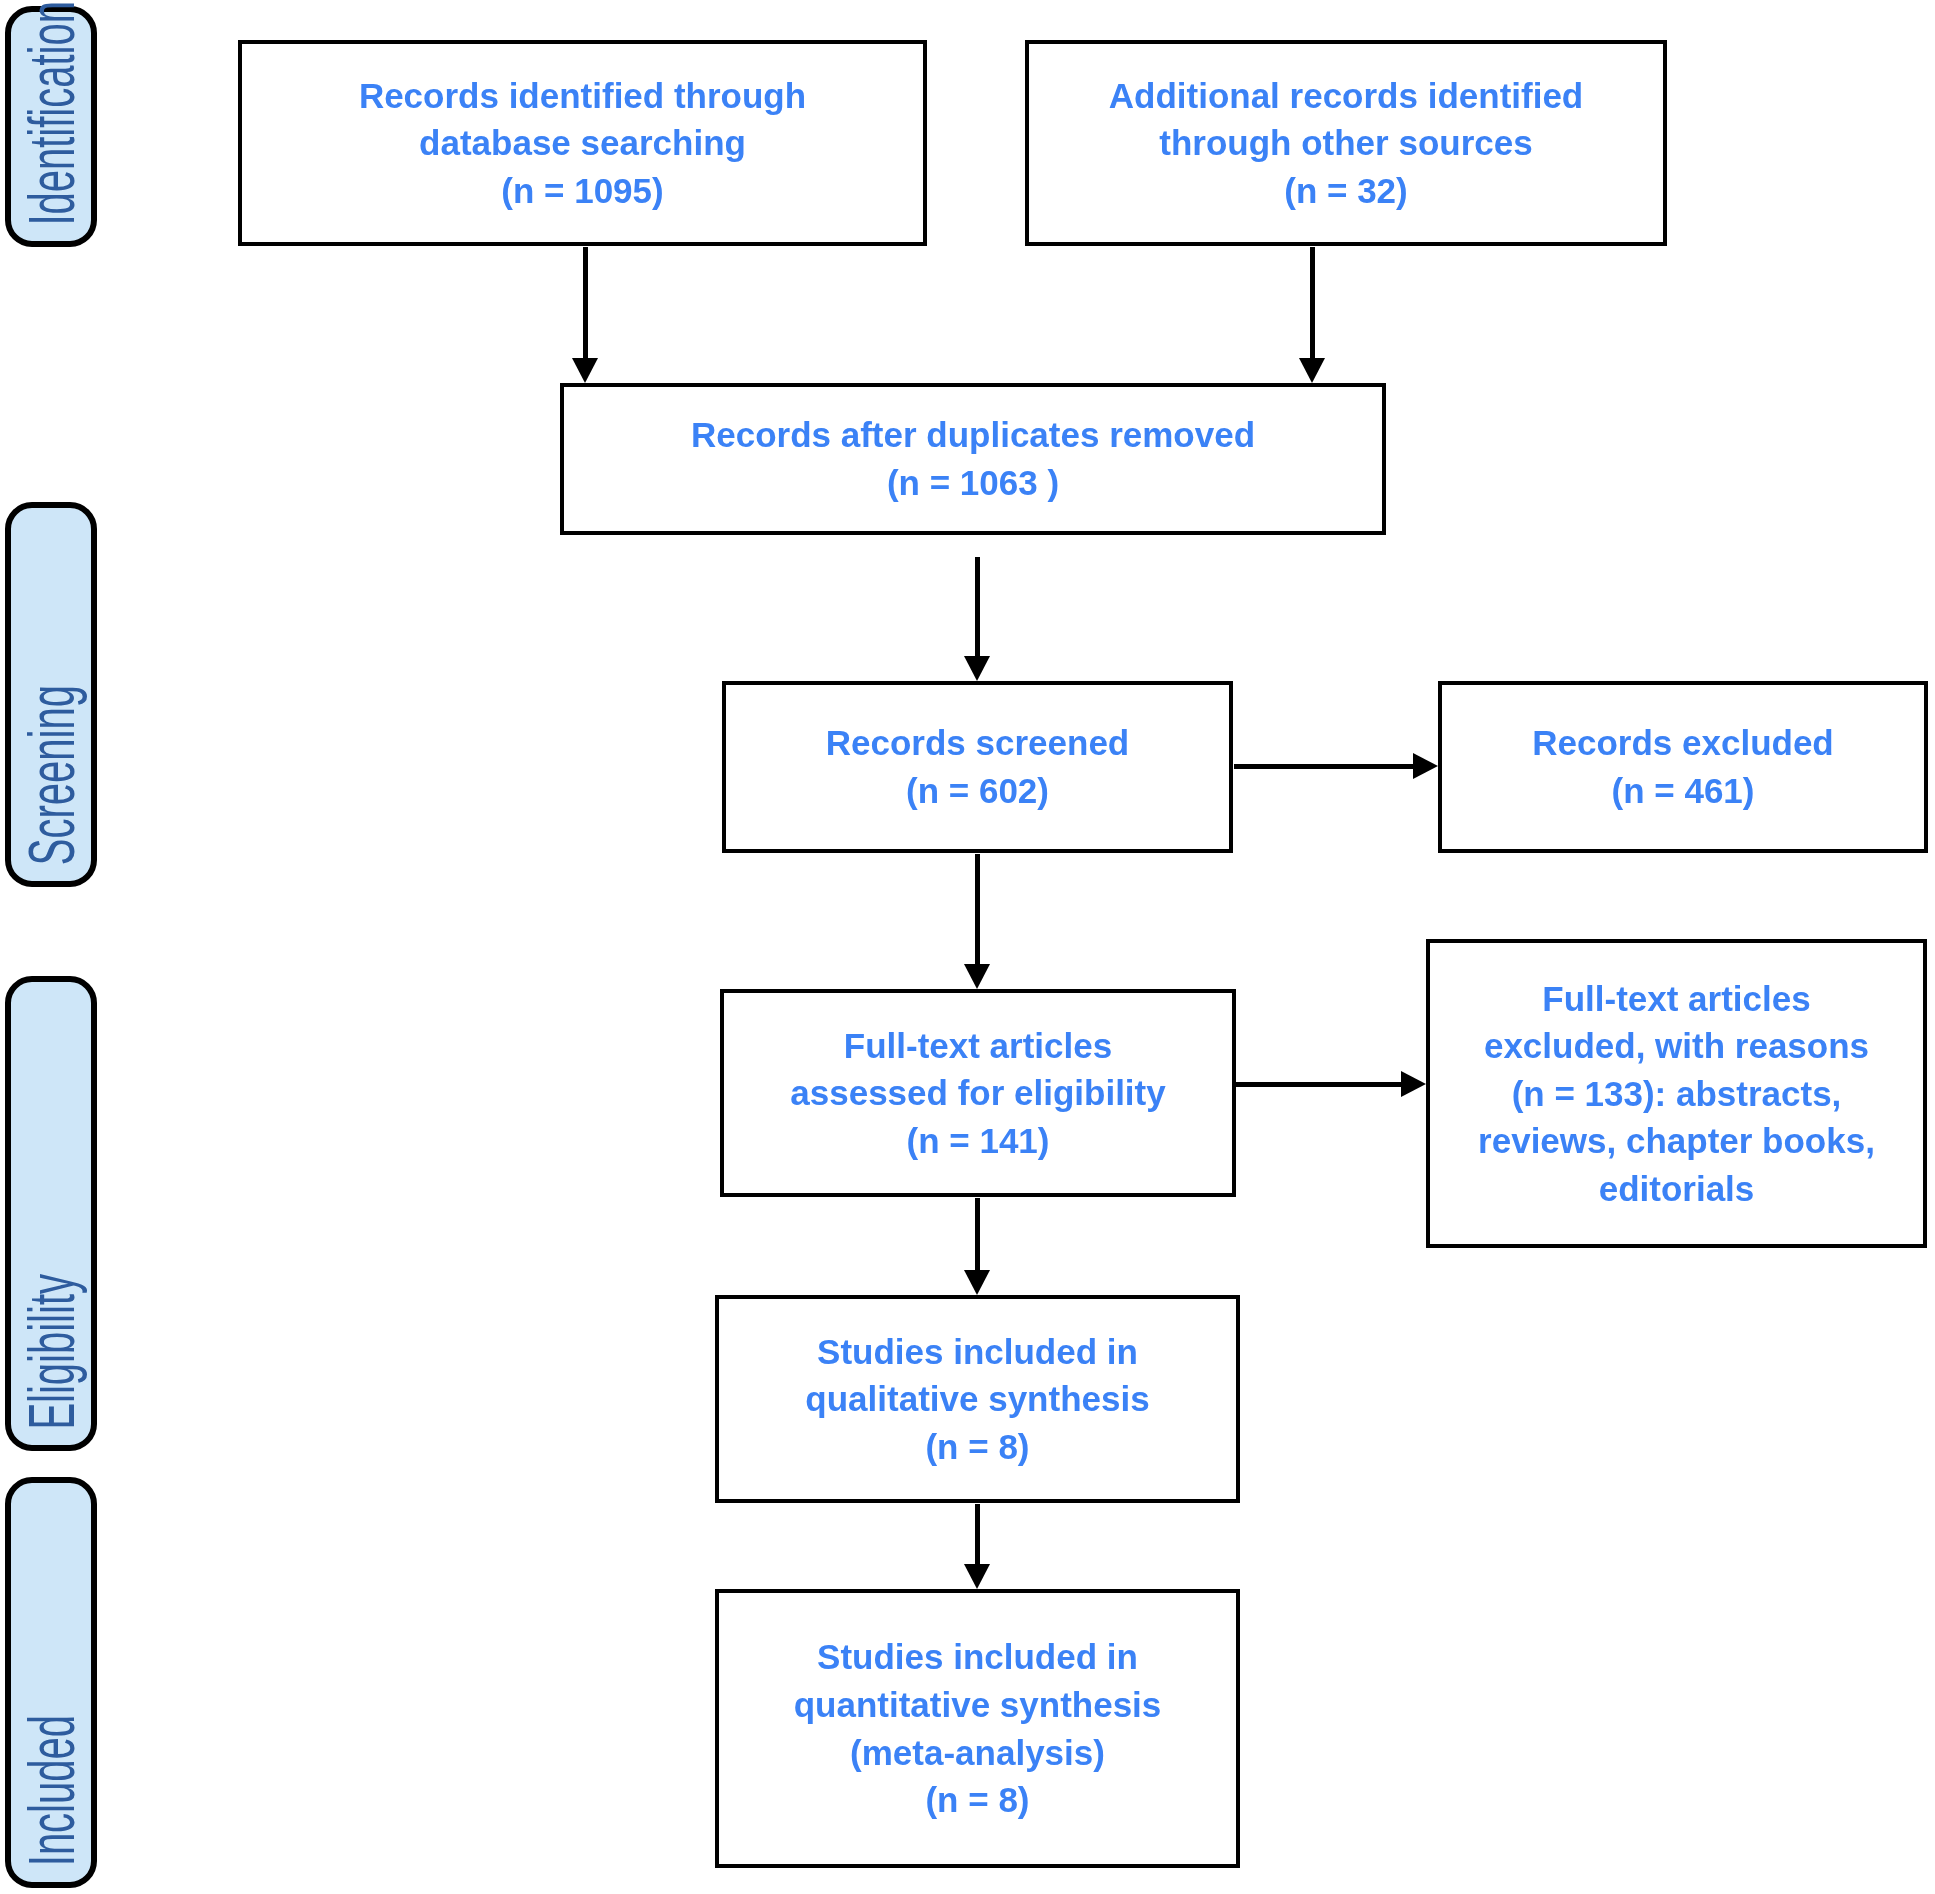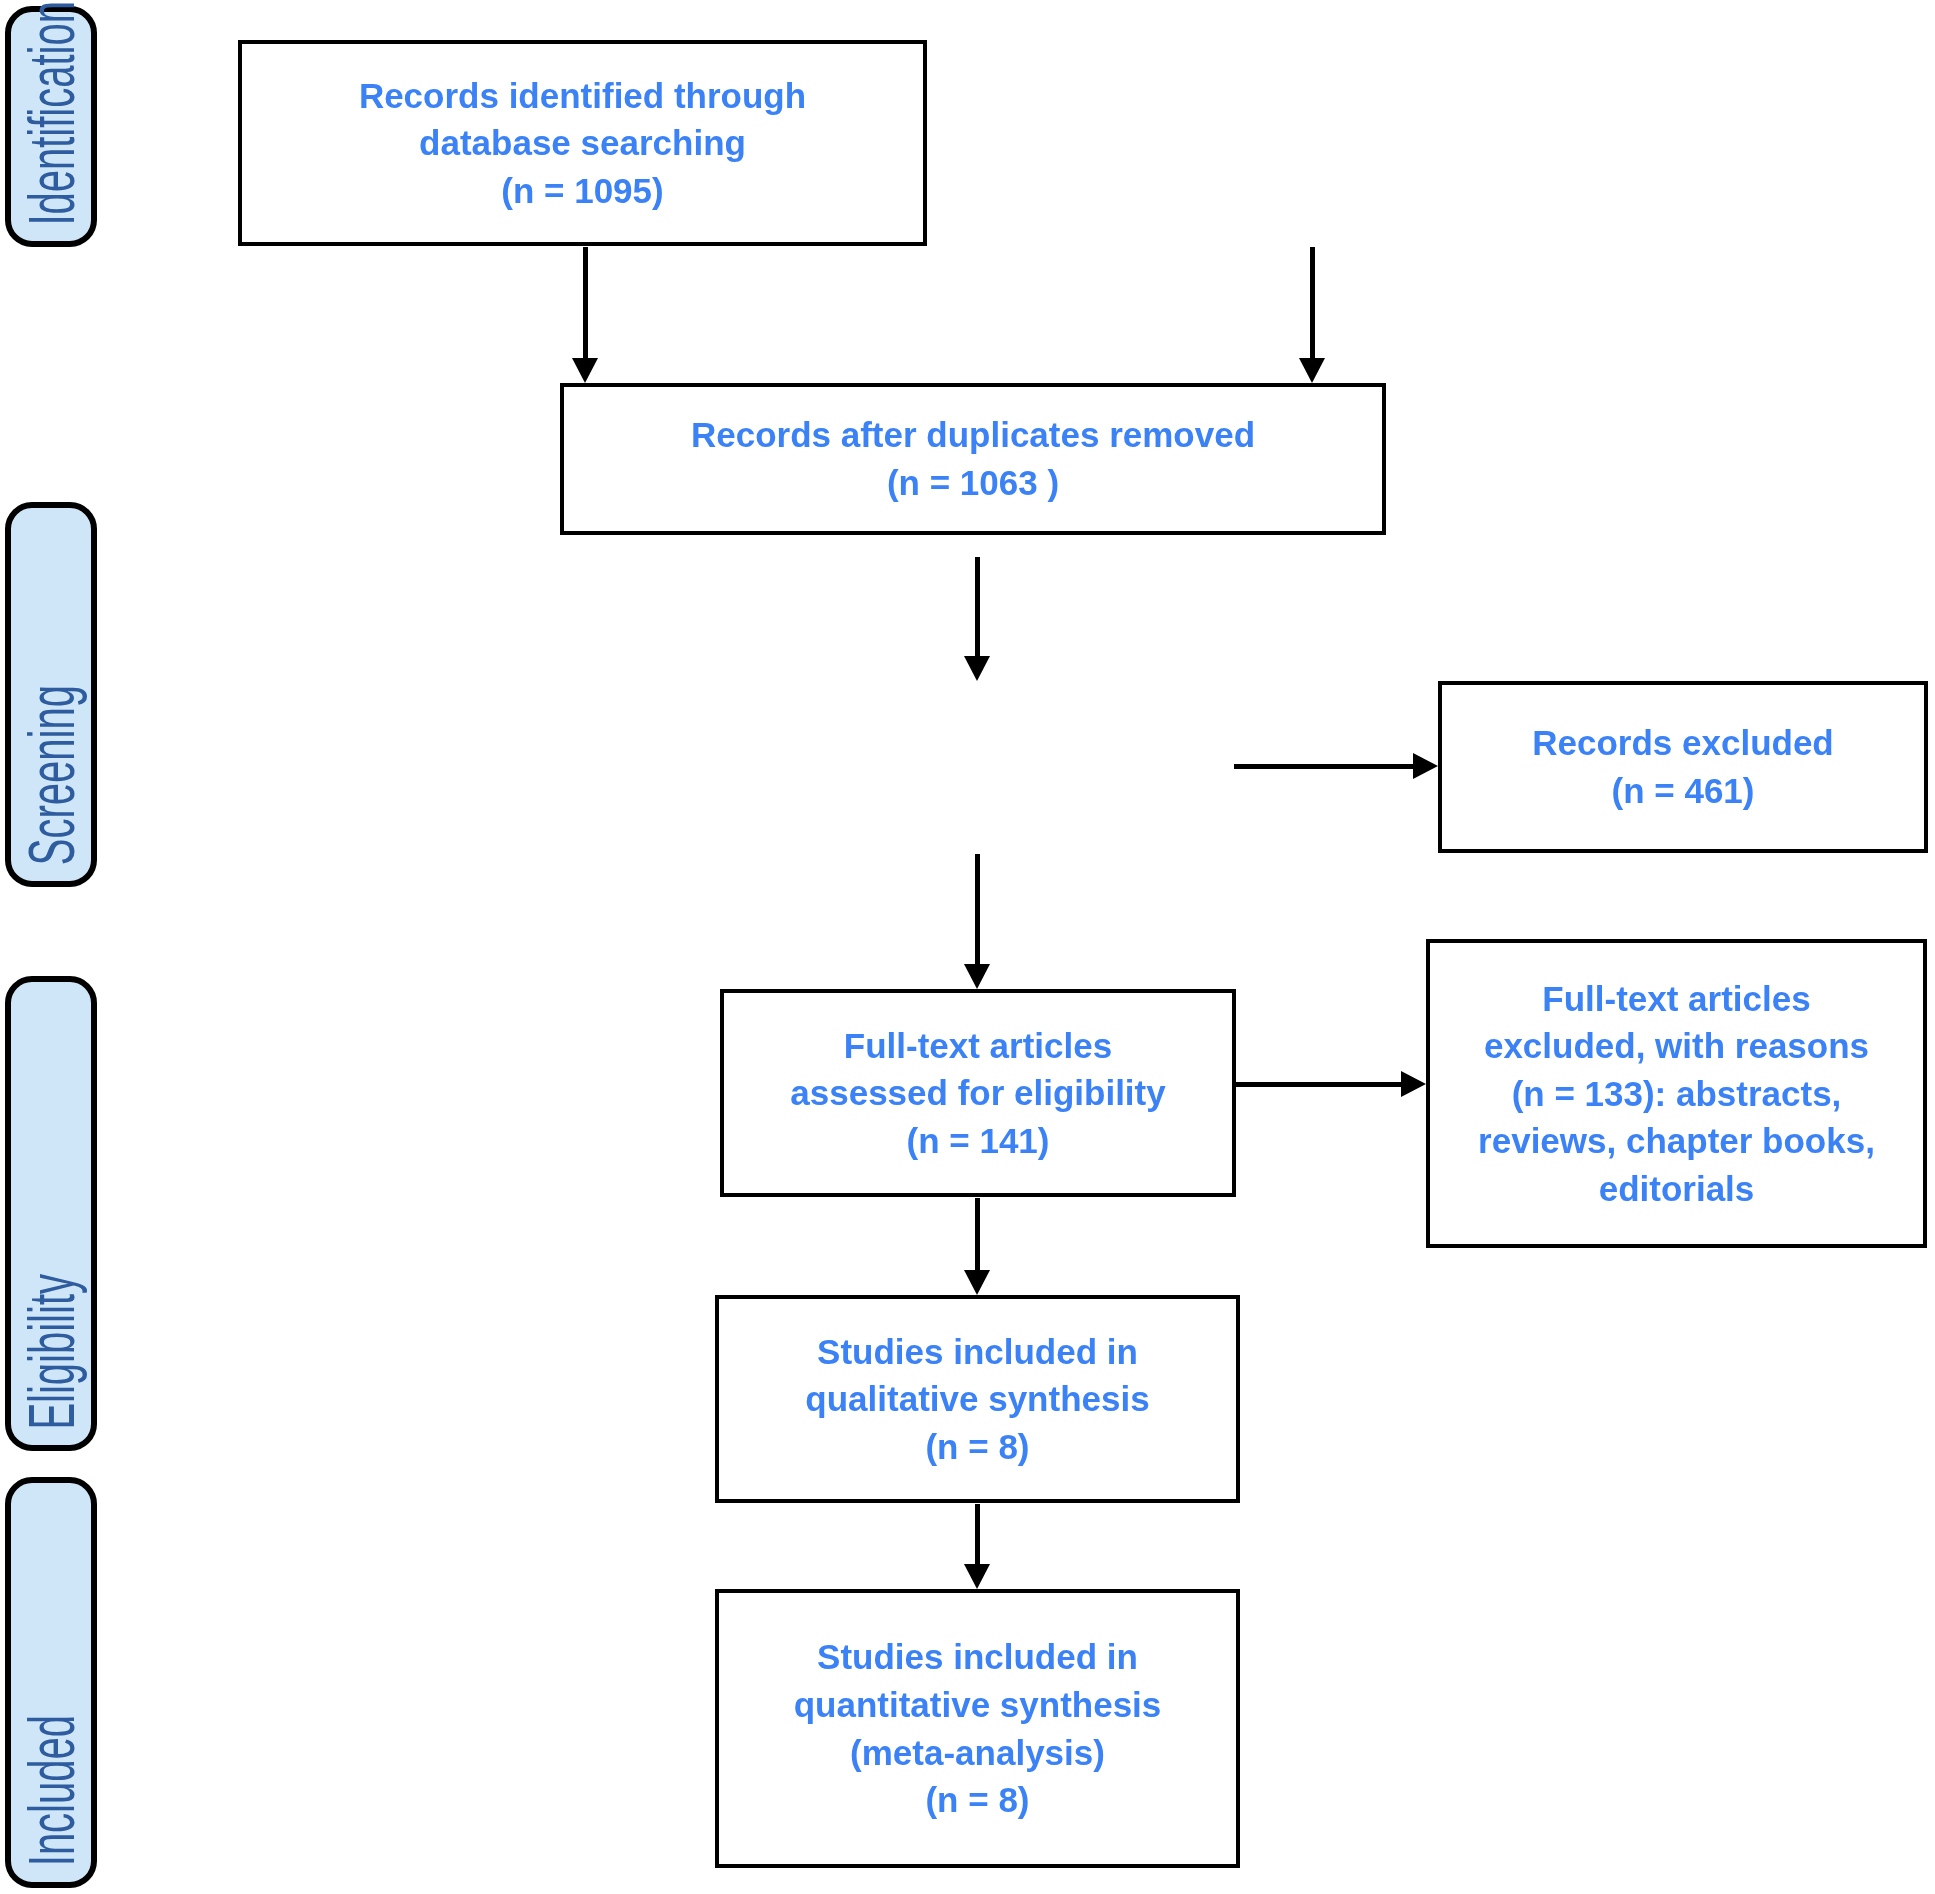--- a/index.html
+++ b/index.html
@@ -70,23 +70,32 @@
   </div>
   <div class="panel p4">
     <span class="panel-label">Included</span>
   </div>
 
   <div class="box b1">
     <span class="box-text">Records identified through
 database searching
 (n = 1095)</span>
   </div>
+  <div class="box b2">
+    <span class="box-text">Additional records identified
+through other sources
+(n = 32)</span>
+  </div>
   <div class="box b3">
     <span class="box-text">Records after duplicates removed
 (n = 1063 )</span>
+  </div>
+  <div class="box b4">
+    <span class="box-text">Records screened
+(n = 602)</span>
   </div>
   <div class="box b5">
     <span class="box-text">Records excluded
 (n = 461)</span>
   </div>
   <div class="box b6">
     <span class="box-text">Full-text articles
 assessed for eligibility
 (n = 141)</span>
   </div>

